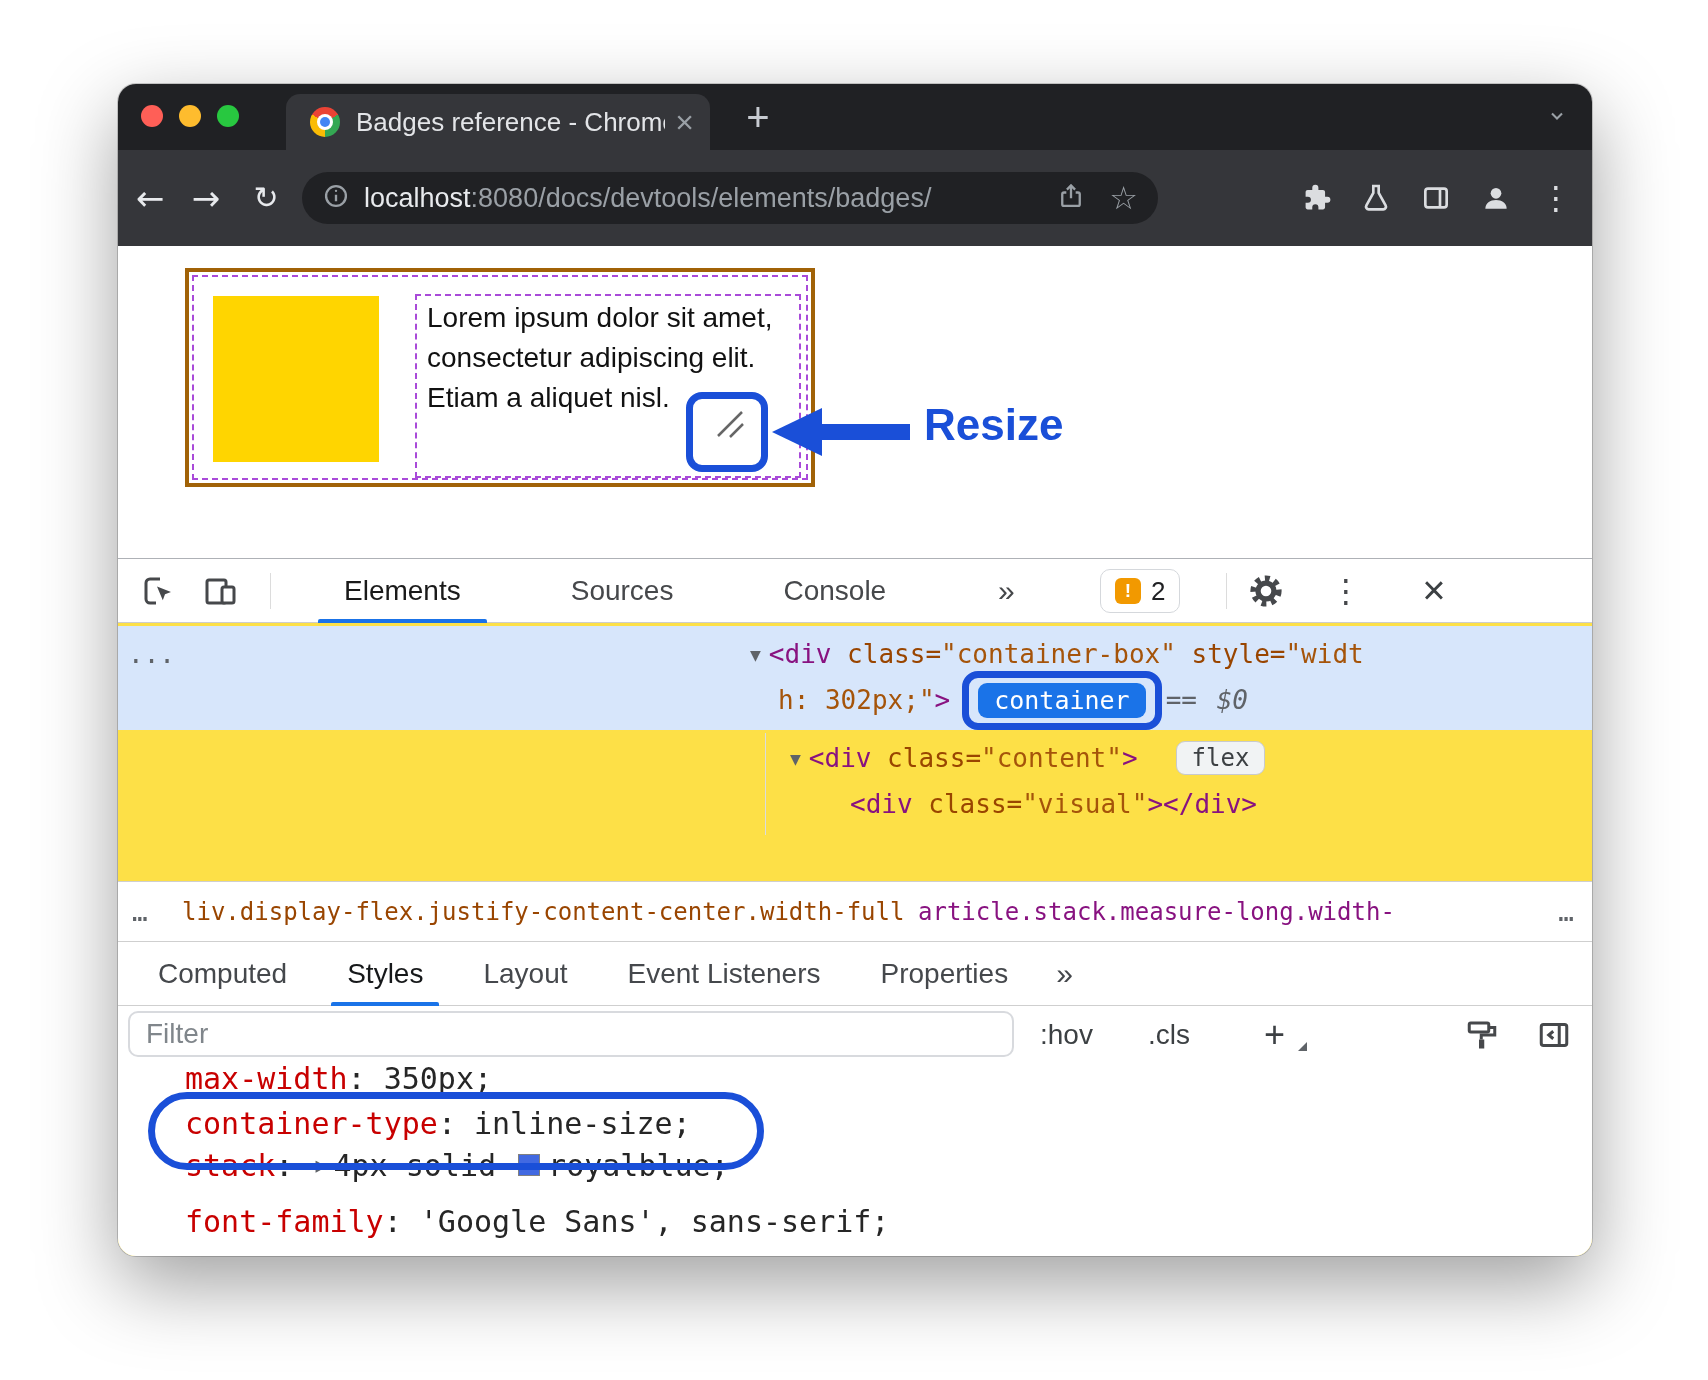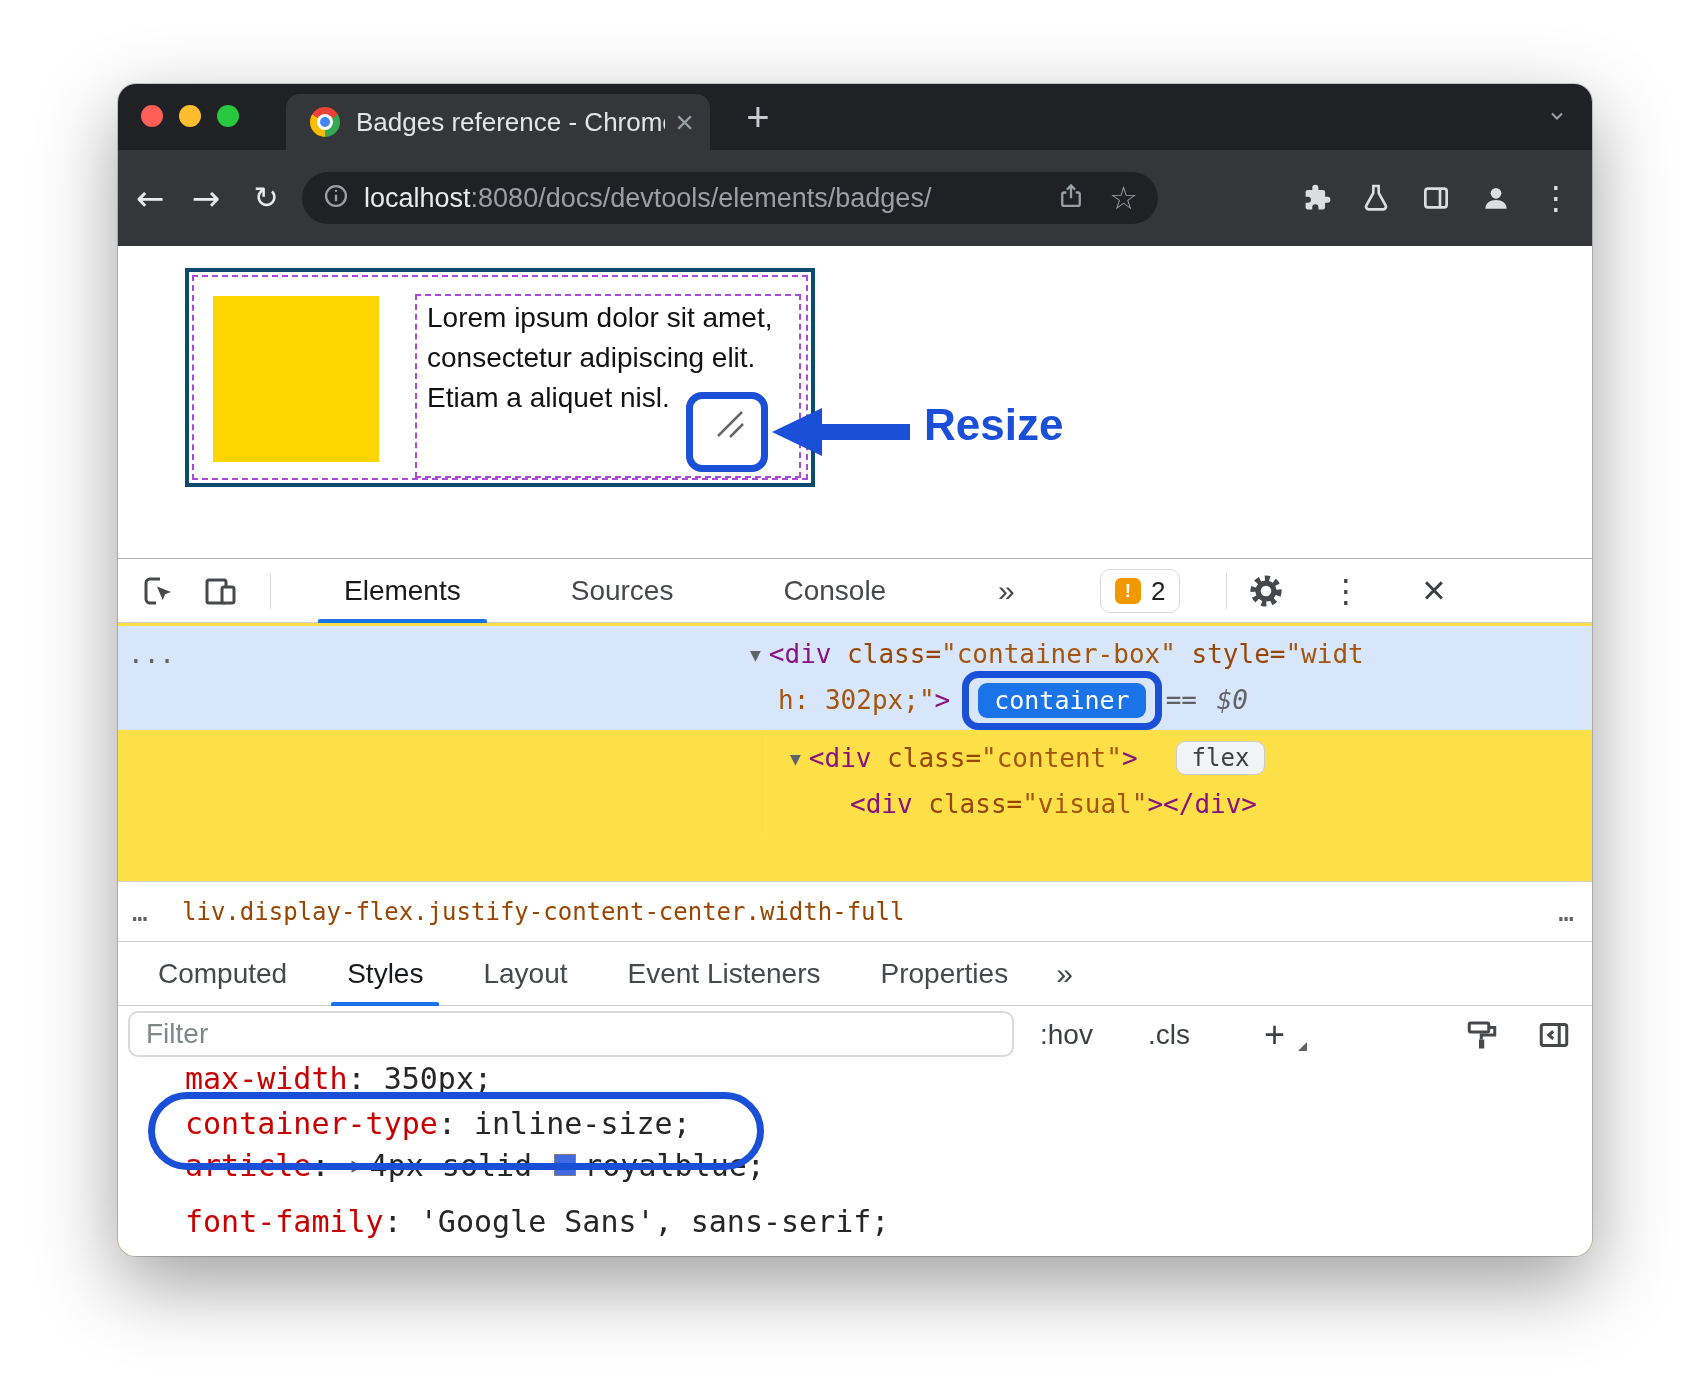--- a/index.html
+++ b/index.html
@@ -39,21 +39,21 @@
   .urlhost { color:#e8eaed; } .urlpath { color:#9aa0a6; }
   .urlspacer { flex:1; }
   .star { color:#9aa0a6; font-size:32px; margin-left:24px; font-family:"DejaVu Sans", sans-serif; }
   .navright { position:absolute; right:14px; top:26px; display:flex; align-items:center; gap:16px; }
   .navright .ic { width:44px; height:44px; display:flex; align-items:center; justify-content:center; }
   .kebab { color:#dbdde0; font-size:32px; font-family:"DejaVu Sans", sans-serif; }
 
   
   .page { position:relative; height:312px; background:#fff; }
   .demo { position:absolute; left:67px; top:22px; width:630px; height:219px;
-          border:4px solid #0c4a6e; background:#fff; }
+          border:4px solid #a16207; background:#fff; }
   .demo-dash { position:absolute; inset:3px; border:2px dashed #a94ad9; }
   .demo-yellow { position:absolute; left:24px; top:24px; width:166px; height:166px; background:#ffd500; }
   .demo-text { position:absolute; left:226px; top:22px; width:386px; height:184px;
                border:2px dashed #a94ad9; padding:2px 10px; font-size:28px; line-height:40px; color:#111; }
   .grip { position:absolute; left:592px; top:158px; }
   .anno { border:7px solid #1a4fd8; }
   .anno-box { position:absolute; left:568px; top:146px; width:82px; height:80px; border-radius:16px; }
   .arrow-head { position:absolute; left:654px; top:162px; width:0; height:0;
                 border-top:24px solid transparent; border-bottom:24px solid transparent;
                 border-right:50px solid #1a4fd8; }
@@ -277,20 +277,21 @@
       <div class="treeline l3">
         <span class="tw">▼</span><span class="tag">&lt;div</span><span class="attr"> class=</span><span class="val">"content"</span><span class="tag">&gt;</span><span class="badge-gray">flex</span>
       </div>
       <div class="treeline l4">
         <span class="tag">&lt;div</span><span class="attr"> class=</span><span class="val">"visual"</span><span class="tag">&gt;&lt;/div&gt;</span>
       </div>
 
       <div class="dt-crumbs">
         <span class="crumb c-more" style="left:14px">…</span>
         <span class="crumb c1">liv.display-flex.justify-content-center.width-full</span>
+        <span class="crumb c2">article.stack.measure-long.width-</span>
         <span class="crumb c-more" style="right:18px">…</span>
       </div>
 
       <div class="dt-stabs">
         <div class="stab">Computed</div>
         <div class="stab sel">Styles</div>
         <div class="stab">Layout</div>
         <div class="stab">Event Listeners</div>
         <div class="stab">Properties</div>
         <div class="stab-more">»</div>
@@ -319,21 +320,21 @@
       </div>
 
       <div class="dt-styles">
         <div class="srow r1">
           <span class="u"><span class="pname">max-width</span><span class="pval">: 350px;</span></span>
         </div>
         <div class="srow r2">
           <span class="pname">container-type</span><span class="pval">: inline-size;</span>
         </div>
         <div class="srow r3">
-          <span class="pname">article</span><span class="pval">: </span><span class="exp">▶</span><span class="pval">4px solid </span><span class="swatch" style="background: rgb(65, 105, 225);"></span><span class="pval">royalblue;</span>
+          <span class="pname">stack</span><span class="pval">: </span><span class="exp">▶</span><span class="pval">4px solid </span><span class="swatch" style="background: rgb(65, 105, 225);"></span><span class="pval">royalblue;</span>
         </div>
         <div class="srow r4">
           <span class="pname">font-family</span><span class="pval">: 'Google Sans', sans-serif;</span>
         </div>
         <div class="oval anno"></div>
       </div>
 
     </div>
   </div>
 </div>

